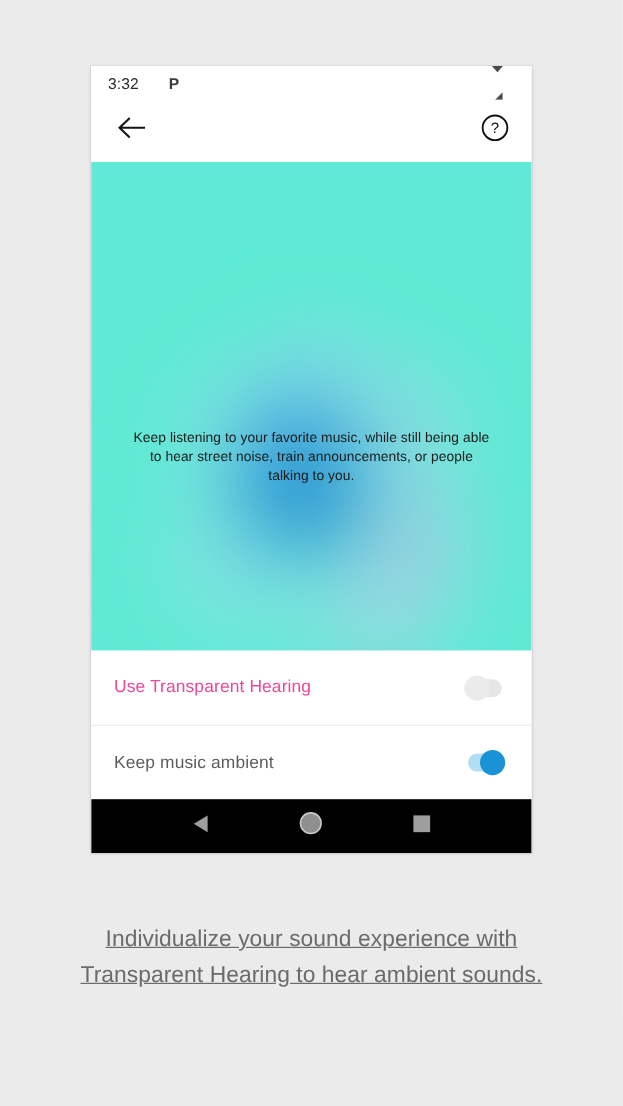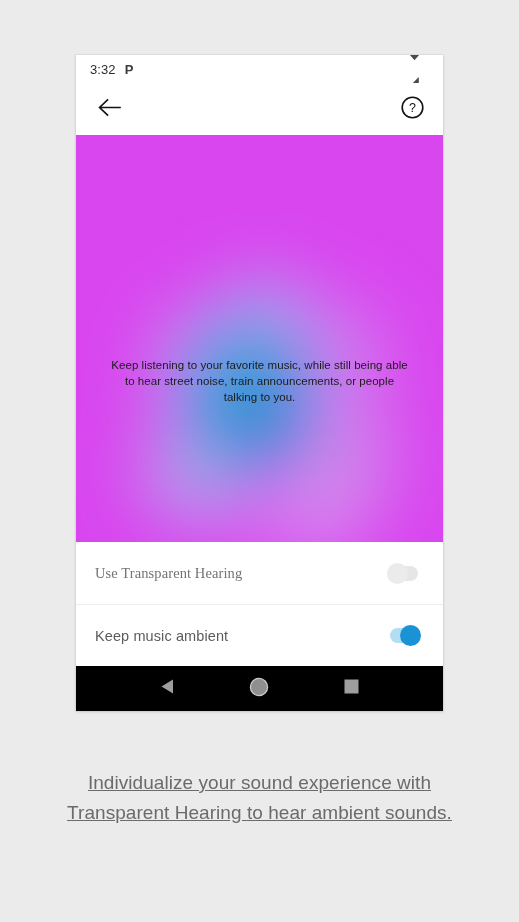--- a/index.html
+++ b/index.html
@@ -37,21 +37,21 @@
     display: flex;
     align-items: center;
     padding: 0 12px 0 14px;
     box-sizing: border-box;
     background: #ffffff;
     color: #2b2b2b;
   }
   .status-left {
     display: flex;
     align-items: center;
-    gap: 9px;
+    gap: 25px;
   }
   .status-time {
     font-size: 13px;
     letter-spacing: 0.1px;
     color: #2c2c2c;
   }
   .status-p {
     font-size: 13px;
     font-weight: bold;
     color: #3a3a3a;
@@ -108,21 +108,21 @@
     align-items: center;
     justify-content: center;
     cursor: pointer;
     z-index: 2;
   }
 
   
   .hero {
     position: relative;
     flex: 1 1 auto;
-    background: #d946ef;
+    background: #5eead4;
     overflow: hidden;
   }
   .blob-wrap {
     position: absolute;
     left: 0; right: 0;
     top: 120px;
     height: 330px;
     filter: blur(34px);
     pointer-events: none;
   }
@@ -195,21 +195,21 @@
     align-items: center;
     padding: 0 22px 0 19px;
     box-sizing: border-box;
     cursor: pointer;
   }
   .row + .row { border-top: 1px solid #ededed; }
   .row-label {
     font-size: 14.5px;
     letter-spacing: 0.1px;
   }
-  .row-label.strong { color: #737373; font-family: Liberation Serif, serif; }
+  .row-label.strong { color: #ec4899; }
   .row-label.muted  { color: #5c5c5c; }
 
   .switch {
     margin-left: auto;
     width: 34px;
     height: 21px;
     position: relative;
     flex: 0 0 34px;
     cursor: pointer;
   }

